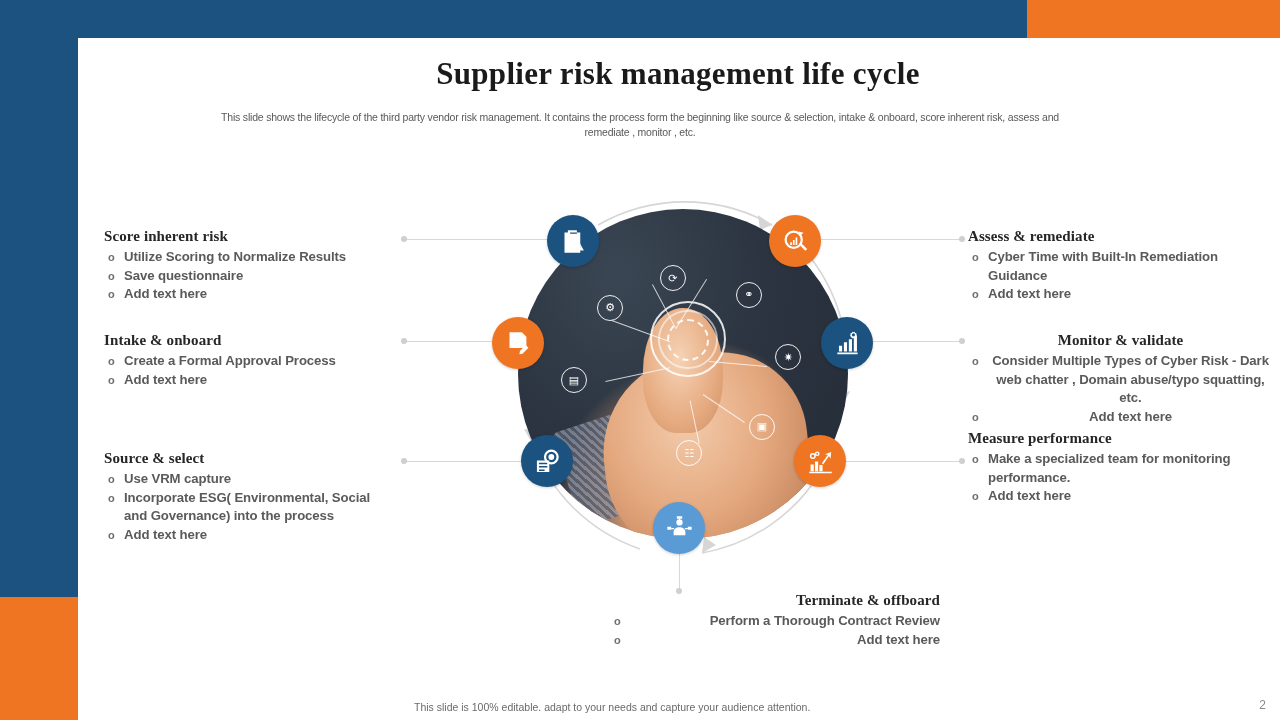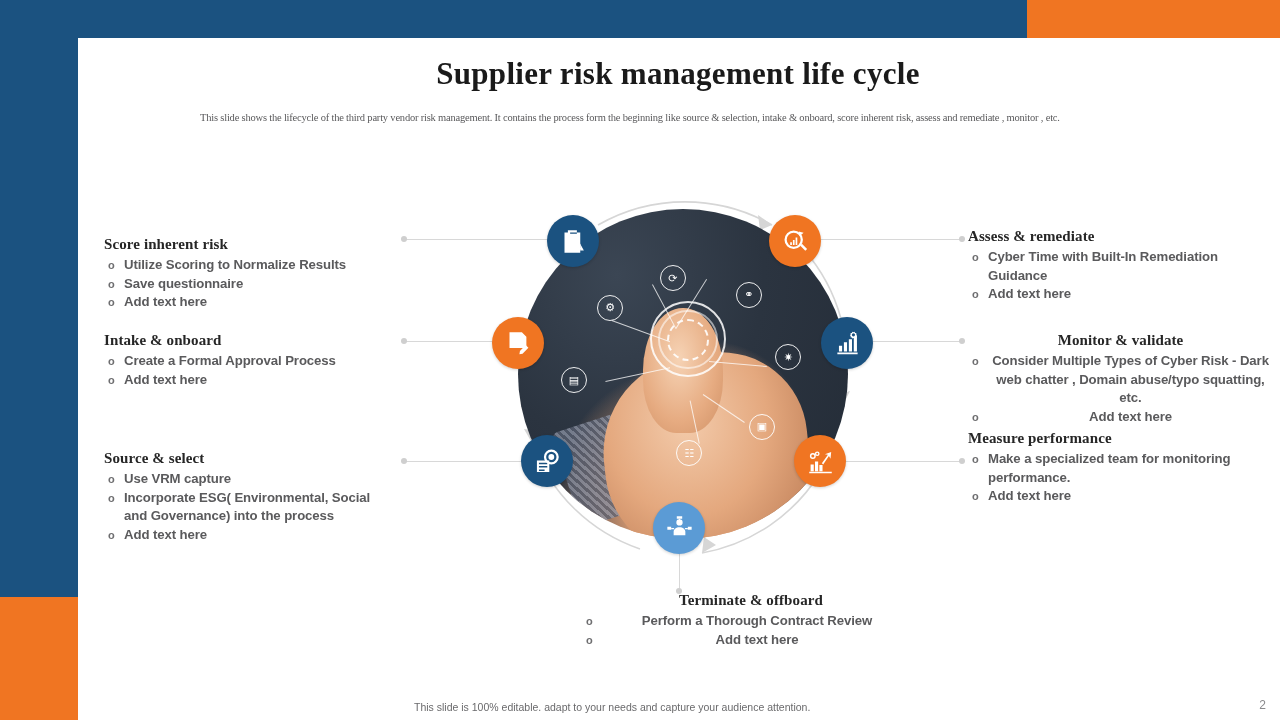--- a/index.html
+++ b/index.html
@@ -35,24 +35,23 @@
   
   .slide-title{
     position:absolute; left:118px; top:56px; width:1120px;
     text-align:center; z-index:6;
     font-family:"Liberation Serif", serif;
     font-size:31px; font-weight:bold; color:#1a1a1a;
     letter-spacing:.3px;
   }
   .slide-subtitle{
     position:absolute; left:200px; top:110px; width:880px;
-    text-align:left; z-index:6;
+    text-align:center; z-index:6;
     font-size:10.5px; color:#59595b; line-height:15px;
     letter-spacing:-.2px;
-    font-family:Liberation Serif, serif;
   }
 
   
   .center-wrap{
     position:absolute; left:490px; top:185px; width:390px; height:390px; z-index:5;
   }
   .photo-disc{
     position:absolute; left:28px; top:24px; width:330px; height:330px;
     border-radius:50%; overflow:hidden;
     background:
@@ -128,21 +127,21 @@
   .blk li{
     position:relative; padding-left:20px;
     font-size:13.2px; color:#5a5a5c; line-height:18.5px;
     letter-spacing:-.1px;
   }
   .blk li::before{
     content:"o"; position:absolute; left:4px; top:0;
     font-size:11px; color:#6e6e70;
   }
 
-  .blk-center{ text-align:center; }
+  .blk-center{ text-align:right;margin-left:28px; }
   .blk-center h3{ padding-left:8px; }
 
   
   .footer-note{
     position:absolute; left:414px; top:701px; z-index:6;
     font-size:10.5px; color:#6a6a6c;
   }
   .page-num{
     position:absolute; right:14px; top:698px; z-index:6;
     font-size:12px; color:#8a8a8c;
@@ -274,21 +273,21 @@
 </div>
 
 <div class="bubble b-lblue" style="left:653px; top:502px;">
   <svg viewBox="0 0 24 24">
     <path d="M12 9.4a2.8 2.8 0 1 0 0-5.6 2.8 2.8 0 0 0 0 5.6zm0 1.4c-3 0-5.2 1.7-5.2 3.9V18h10.4v-3.3c0-2.2-2.2-3.9-5.2-3.9z"></path>
     <path d="M9.6 1h4.8v2.4H9.6V1zM1.2 10.4h3.4v2.6H1.2v-2.6zm18.2 0h3.4v2.6h-3.4v-2.6z"></path>
     <path d="M4.6 11.6h2.6v1H4.6v-1zm12.2 0h2.6v1h-2.6v-1zM11.6 3.4h.8v1.6h-.8V3.4z"></path>
   </svg>
 </div>
 
-<div class="blk" style="left:104px; top:228px; width:300px;margin-top:8px;">
+<div class="blk" style="left:104px; top:228px; width:300px;">
   <h3>Score inherent risk</h3>
   <ul>
     <li>Utilize Scoring to Normalize Results</li>
     <li>Save questionnaire</li>
     <li>Add text here</li>
   </ul>
 </div>
 
 <div class="blk" style="left:104px; top:332px; width:280px;">
   <h3>Intake &amp; onboard</h3>

